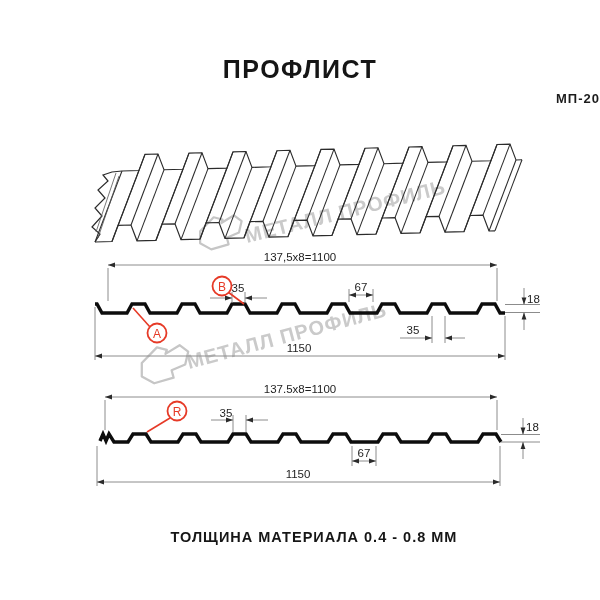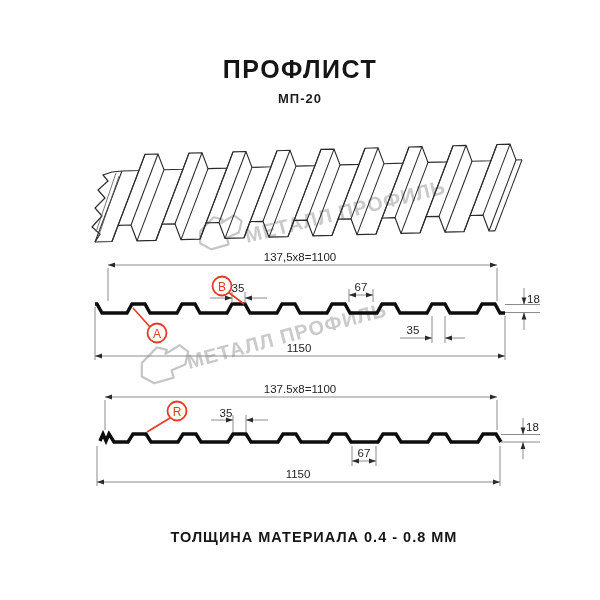--- a/index.html
+++ b/index.html
@@ -1,20 +1,20 @@
 <!DOCTYPE html>
 <html><head>
 <meta charset="utf-8">
 <style>
   html,body{margin:0;padding:0;background:#fff;}
   .stage{position:relative;width:600px;height:600px;margin:0 auto;background:#ffffff;overflow:hidden;
          font-family:"Liberation Sans",sans-serif;}
   .title{position:absolute;top:55px;left:0;width:100%;text-align:center;
          font-size:25px;font-weight:800;letter-spacing:1.5px;color:#151515;}
-  .subtitle{position:absolute;top:91px;left:0;width:100%;text-align:center;
+  .subtitle{position:absolute;top:91px;left:0;width:100%;text-align:right;
          font-size:13px;font-weight:600;letter-spacing:1px;color:#1c1c1c;}
   .footer-note{position:absolute;top:529px;left:0;width:100%;text-align:center;
          font-size:14.5px;font-weight:700;letter-spacing:1px;color:#161616;margin-left:14px;}
   svg{position:absolute;top:0;left:0;}
   .dim-label{font-family:"Liberation Sans",sans-serif;font-size:11.5px;fill:#1e1e1e;}
   .side-letter{font-family:"Liberation Sans",sans-serif;font-size:12px;fill:#e63a27;}
   .wm-text{font-family:"Liberation Sans",sans-serif;font-size:20px;font-weight:700;
            fill:#cacaca;letter-spacing:1px;}
 </style>
 </head>

